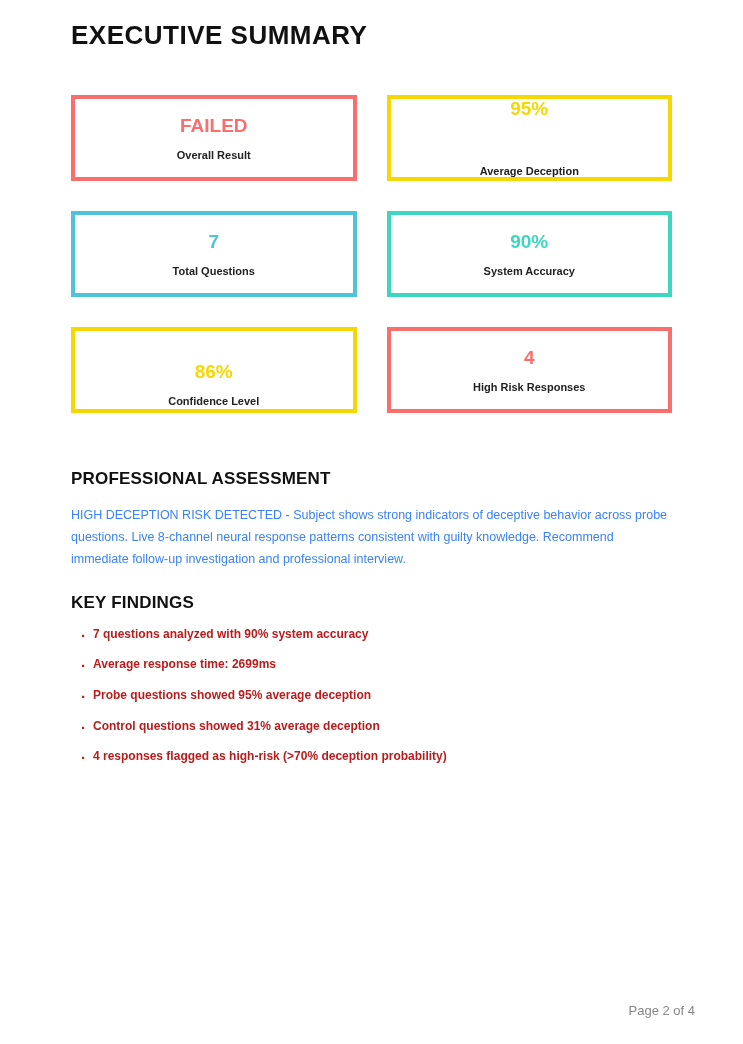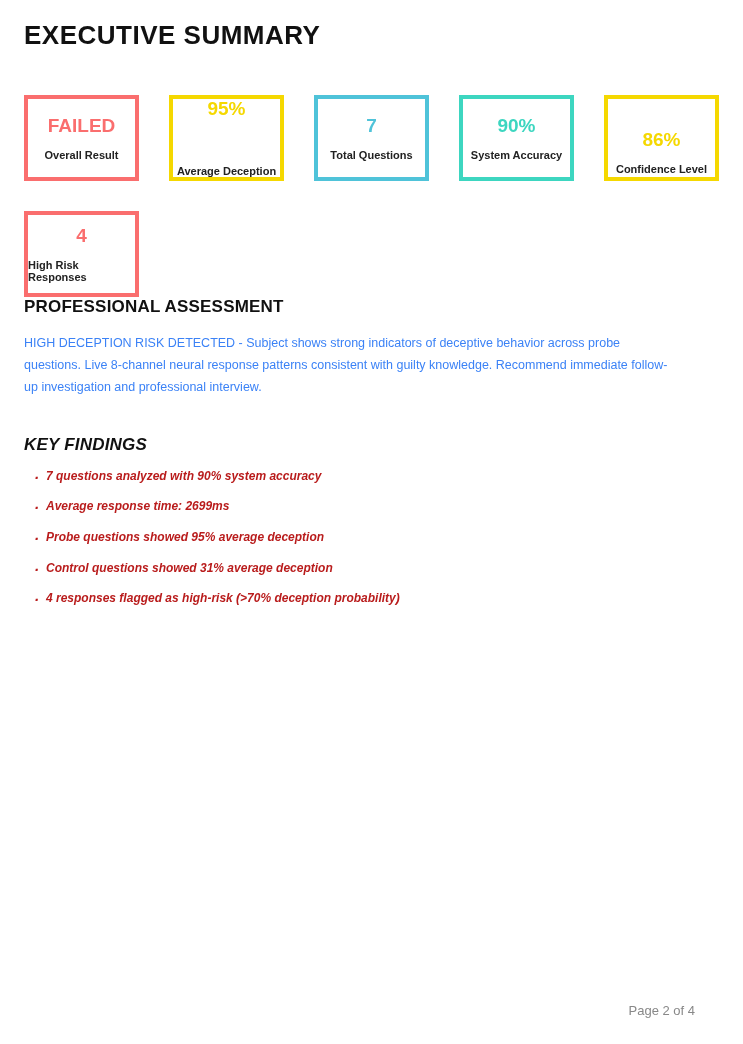--- a/index.html
+++ b/index.html
@@ -13,35 +13,35 @@
     font-family: "Liberation Sans", sans-serif;
     color: #1a1a1a;
     position: relative;
     overflow: hidden;
   }
   .page {
     position: relative;
     width: 743px;
     height: 1044px;
     box-sizing: border-box;
-    padding: 0 24px;
+    padding: 0 71px;
   }
   .doc-title {
     font-size: 26px;
     font-weight: bold;
     letter-spacing: 0.5px;
     color: #111111;
     margin: 0;
     padding-top: 20px;
     line-height: 1.2;
   }
   .metric-grid {
     margin-top: 44px;
     display: grid;
-    grid-template-columns: repeat(5, 1fr);
+    grid-template-columns: repeat(2, 1fr);
     grid-gap: 18px 20px;
     gap: 30px;
   }
   .metric-card {
     border: 4px solid #cccccc;
     background: #ffffff;
     height: 86px;
     box-sizing: border-box;
     display: flex;
     flex-direction: column;
@@ -61,31 +61,31 @@
     line-height: 1.1;
   }
   .section-heading {
     font-size: 17px;
     font-weight: bold;
     color: #111111;
     margin: 0;
     letter-spacing: 0.2px;
   }
   .assessment-section {
+    margin-top: 56px;
   }
   .assessment-body {
     margin-top: 16px;
     font-size: 12.5px;
     line-height: 1.75;
     color: #3b82f6;
     max-width: 650px;
   }
   .findings-section {
-    margin-top: 36px;
-    font-style: italic;
+    margin-top: 22px;
   }
   .findings-list {
     margin: 14px 0 0 0;
     padding: 0;
     list-style: none;
   }
   .findings-list li {
     font-size: 12px;
     font-weight: bold;
     color: #b91c1c;

